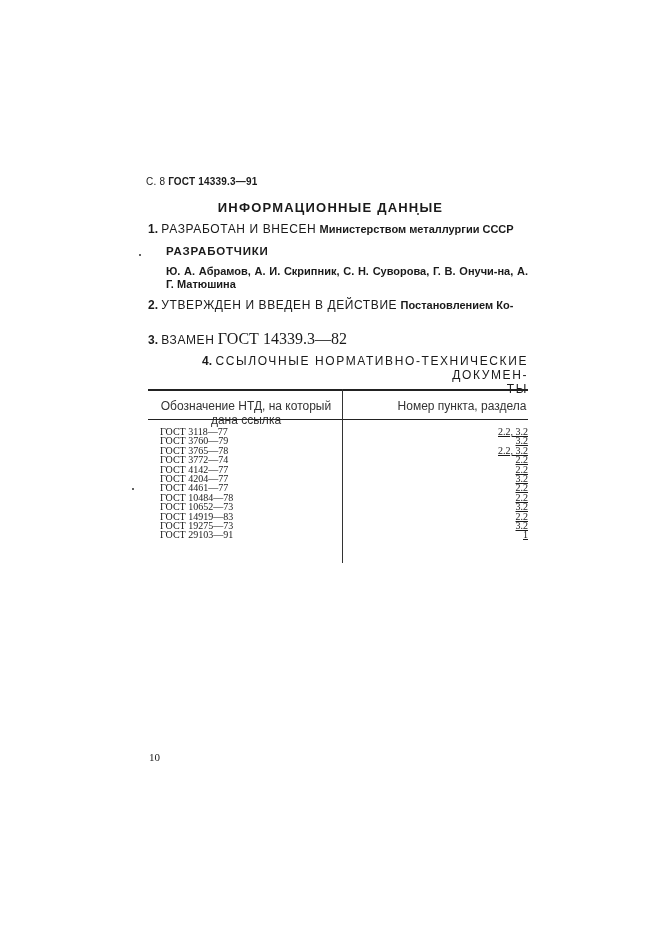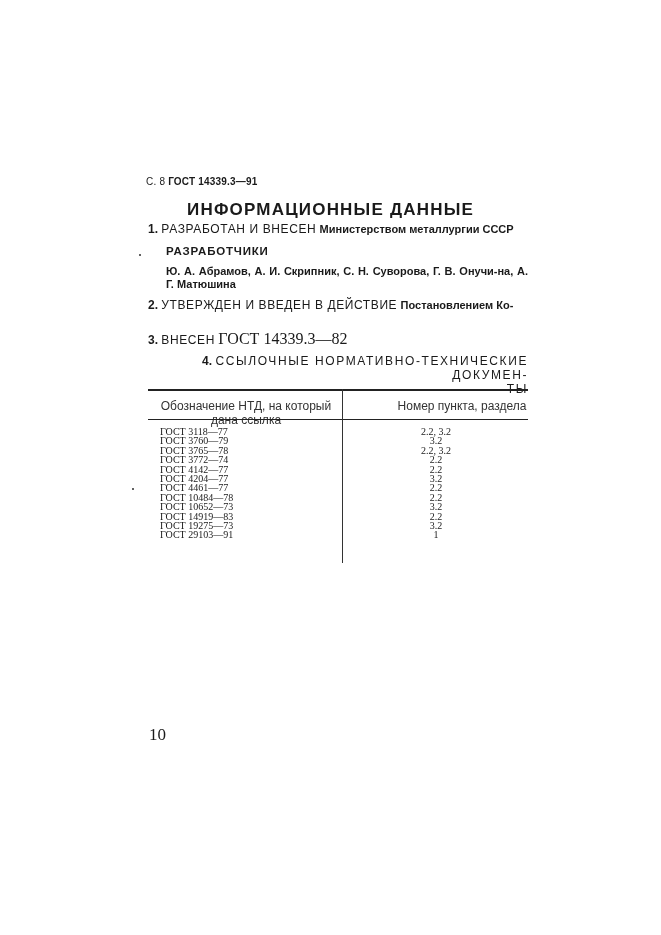--- a/index.html
+++ b/index.html
@@ -8,21 +8,21 @@
       color: #1a1a1a; font-family: "Liberation Serif", serif;
     }
     .page-header {
       position: absolute; left: 146px; top: 176px; font-size: 10px;
       font-family: "Liberation Sans", sans-serif; letter-spacing: 0.2px;
     }
     .page-header .plain { font-weight: normal; }
     .page-header .bold { font-weight: bold; }
     .main-title {
       position: absolute; left: 0; width: 661px; top: 200px; text-align: center;
-      font-family: "Liberation Sans", sans-serif; font-weight: bold; font-size: 17px;
+      font-family: "Liberation Sans", sans-serif; font-weight: bold; font-size: 13px;
       letter-spacing: 1.2px;
     }
     .sec {
       position: absolute; left: 148px; width: 380px;
       font-family: "Liberation Sans", sans-serif; font-size: 12px; line-height: 14px;
     }
     .sec .num { font-weight: bold; }
     .sec .head { font-weight: normal; letter-spacing: 0.6px; }
     .sec .body { font-size: 11px; font-weight: bold; }
     .sec .italic { font-style: italic; font-family: "Liberation Serif", serif; font-size: 12px; font-weight: bold; }
@@ -56,24 +56,24 @@
     }
     .th {
       position: absolute; top: 10px; font-family: "Liberation Sans", sans-serif; font-size: 12px;
       color: #333;
     }
     .th.c1 { left: 4px; width: 188px; text-align: center; }
     .th.c2 { left: 196px; width: 184px; text-align: center; padding-left: 26px; }
     .rows { position: absolute; top: 38px; left: 0; width: 380px; }
     .row { height: 9.4px; position: relative; font-size: 10px; line-height: 10px; }
     .row .c1 { position: absolute; left: 12px; }
-    .row .c2 { position: absolute; left: 196px; width: 184px; text-align: center; }
+    .row .c2 { position: absolute; left: 196px; width: 184px; text-align: right; text-decoration: underline; }
 
     .page-number {
-      position: absolute; left: 149px; top: 725px; font-size: 17px;
+      position: absolute; left: 149px; top: 751px; font-size: 11px;
     }
     .speck { position: absolute; width: 1.5px; height: 1.5px; background: #444; border-radius: 50%; }
   </style>
 </head>
 <body>
 
 <div>
 
   <div class="page-header">
     <span class="plain">С. 8</span>
@@ -92,21 +92,21 @@
   <div class="authors">Ю. А. Абрамов, А. И. Скрипник, С. Н. Суворова, Г. В. Онучи-на, А. Г. Матюшина</div>
 
   <div class="sec sec-2">
     <span class="num">2.</span>
     <span class="head">УТВЕРЖДЕН И ВВЕДЕН В ДЕЙСТВИЕ</span>
     <span class="body">Постановлением Ко-</span>
   </div>
 
   <div class="sec sec-3">
     <span class="num">3.</span>
-    <span class="head">ВНЕСЕН</span>
+    <span class="head">ВЗАМЕН</span>
     <span class="body" style="font-weight:normal;font-family:'Liberation Serif',serif;font-size:16px;">ГОСТ 14339.3—82</span>
   </div>
 
   <div class="sec sec-4">
     <span class="num">4.</span>
     <span class="head">ССЫЛОЧНЫЕ НОРМАТИВНО-ТЕХНИЧЕСКИЕ ДОКУМЕН-</span>
     <span class="line2 head">ТЫ</span>
   </div>
 
   <div class="ref-table">

